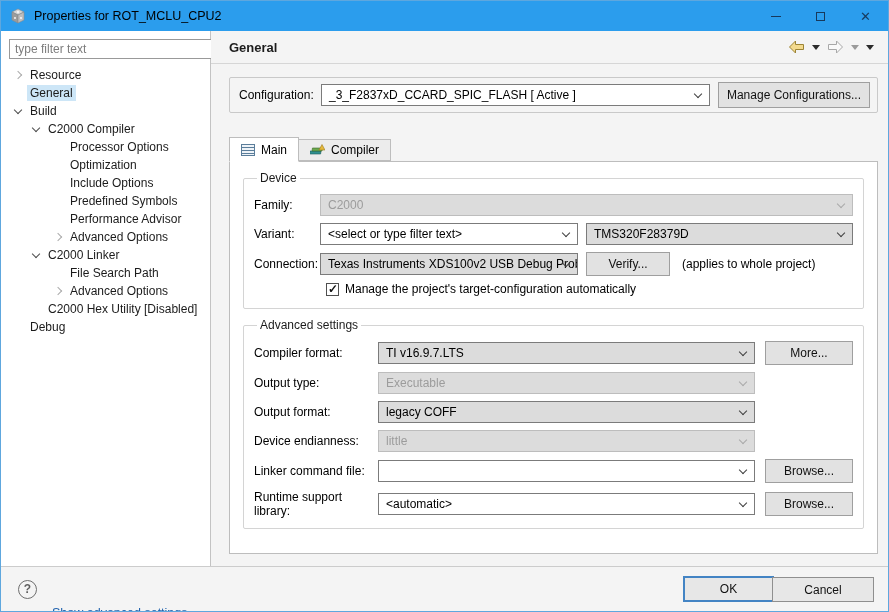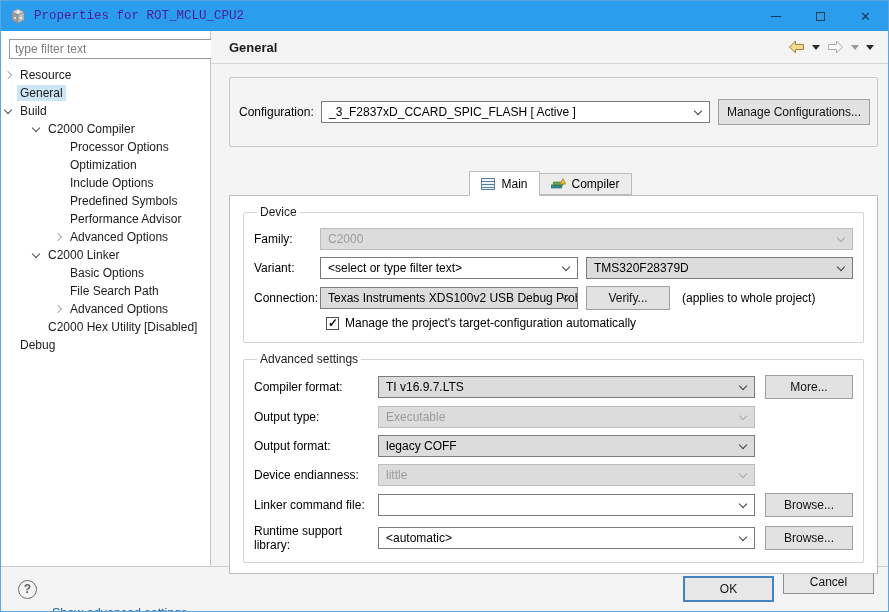--- a/index.html
+++ b/index.html
@@ -3,21 +3,21 @@
 <meta charset="utf-8">
 <style>
   * { margin:0; padding:0; box-sizing:border-box; }
   body { background:#ddd; font-family:"Liberation Sans", sans-serif; }
   .window { width:889px; height:612px; background:#f4f4f4; border:1px solid #5ea7de;
             display:flex; flex-direction:column; overflow:hidden; }
 
   
   .titlebar { height:30px; background:#2b9ded; display:flex; align-items:center; flex-shrink:0; }
   .titlebar .appicon { margin-left:9px; width:16px; height:16px; }
-  .titlebar .title { margin-left:8px; font-size:12.5px; color:#4c1d95;font-family:Liberation Mono, monospace; }
+  .titlebar .title { margin-left:8px; font-size:12.5px; color:#000000; }
   .wcontrols { margin-left:auto; display:flex; height:30px; }
   .wc { width:45px; height:30px; display:flex; align-items:center; justify-content:center;
         color:#17395c; cursor:pointer; }
   .wc-min i { display:block; width:10px; height:1px; background:#17395c; }
   .wc-max i { display:block; width:9px; height:9px; border:1px solid #17395c; }
   .wc-close { font-size:13px; }
 
   
   .main { flex:1; display:flex; min-height:0; }
   .sidebar { width:210px; background:#fff; border-right:1px solid #c3c3c3; flex-shrink:0; }
@@ -26,52 +26,52 @@
   .filter::placeholder { color:#7c7c7c; }
 
   .tree { font-size:12px; color:#1b1b1b; }
   .ti { display:flex; align-items:center; height:18px; cursor:default; white-space:nowrap; }
   .ti .chev { width:16px; height:16px; flex-shrink:0; position:relative; }
   .chev i { position:absolute; width:6px; height:6px; top:5px; left:4px; }
   .chev.exp i { border-right:1.5px solid #4d4d4d; border-bottom:1.5px solid #4d4d4d;
                 transform:rotate(45deg); top:4px; }
   .chev.col i { border-right:1.5px solid #ababab; border-bottom:1.5px solid #ababab;
                 transform:rotate(-45deg); }
-  .lvl0 { } .lvl1 { padding-left:28px; } .lvl2 { padding-left:50px; }
+  .lvl0 { padding-left:10px; } .lvl1 { padding-left:28px; } .lvl2 { padding-left:50px; }
   .ti .lbl { padding:1px 3px; }
   .ti.selected .lbl { background:#cde6f7; }
 
   
   .rightpanel { flex:1; display:flex; flex-direction:column; background:#f4f4f4; min-width:0; }
   .phead { height:33px; display:flex; align-items:center; padding:0 14px 0 18px;
            border-bottom:1px solid #d6d6d6; flex-shrink:0; }
   .phead .ptitle { font-size:13px; font-weight:bold; color:#1c1c1c; }
   .navicons { margin-left:auto; display:flex; align-items:center; gap:7px; }
   .caret { width:0; height:0; border-left:4px solid transparent; border-right:4px solid transparent;
            border-top:5px solid #2b2b2b; }
   .caret.gray { border-top-color:#9a9a9a; }
 
-  .configbox { margin:13px 10px 0 18px; height:70px; border:1px solid #c9c9c9; border-radius:2px;
+  .configbox { margin:13px 10px 0 18px; height:36px; border:1px solid #c9c9c9; border-radius:2px;
                display:flex; align-items:center; padding:0 7px 0 9px; flex-shrink:0; }
   .configbox .clabel { font-size:12px; width:82px; flex-shrink:0; }
   .combo { position:relative; height:22px; border:1px solid #7b7b7b; background:#fff;
            display:flex; align-items:center; padding:0 22px 0 7px; font-size:12px;
            white-space:nowrap; overflow:hidden; cursor:default; }
   .combo .cchev { position:absolute; right:8px; top:6px; width:6px; height:6px;
                   border-right:1.4px solid #3f3f3f; border-bottom:1.4px solid #3f3f3f;
                   transform:rotate(45deg); }
   .combo.gray { background:#dcdcdc; }
   .combo.disabled { background:#dcdcdc; color:#9c9c9c; border-color:#bdbdbd; }
   .combo.disabled .cchev { border-color:#a9a9a9; }
   .configbox .combo { flex:1; }
   .btn { background:#e2e2e2; border:1px solid #9f9f9f; font-size:12px; font-family:inherit;
          color:#111; cursor:pointer; }
   .managebtn { width:152px; height:26px; margin-left:8px; flex-shrink:0; }
 
-  .tabs { margin:23px 16px 0 18px; display:flex; align-items:flex-end; height:25px; flex-shrink:0;justify-content:center; }
+  .tabs { margin:23px 16px 0 18px; display:flex; align-items:flex-end; height:25px; flex-shrink:0; }
   .tab { display:inline-flex; align-items:center; gap:6px; font-size:12px; padding:0 11px;
          border:1px solid #bdbdbd; cursor:pointer; }
   .tab.active { background:#fff; height:25px; border-bottom:1px solid #fff; margin-bottom:-1px;
                 position:relative; z-index:2; }
   .tab.inactive { background:#ececec; height:22px; border-left:none; }
 
   .contentbox { margin:0 10px 12px 18px; border:1px solid #bdbdbd; background:#fff;
                 padding:9px 13px 10px; flex:1; position:relative; z-index:1; }
   fieldset { border:1px solid #d4d4d4; border-radius:2px; padding:2px 10px 10px; }
   legend { font-size:12px; padding:0 3px; margin-left:3px; color:#1b1b1b; }
@@ -96,21 +96,21 @@
 
   
   .footer { height:45px; border-top:1px solid #cccccc; background:#f4f4f4; display:flex;
             align-items:center; position:relative; flex-shrink:0; }
   .helpicon { width:19px; height:19px; border-radius:50%; border:1.5px solid #6e6e6e; color:#5f5f5f;
               font-size:12px; font-weight:bold; display:flex; align-items:center; justify-content:center;
               margin-left:17px; cursor:pointer; }
   .advlink { margin-left:15px; font-size:12.5px; color:#2263ae; text-decoration:underline; cursor:pointer;margin-top:48px; }
   .okbtn { position:absolute; right:114px; top:9px; width:91px; height:26px; background:#e7e7e7;
            border:2px solid #4384c4; font-size:12px; }
-  .cancelbtn { position:absolute; right:14px; top:2px; width:91px; height:25px; background:#e7e7e7;
+  .cancelbtn { position:absolute; right:14px; top:10px; width:102px; height:25px; background:#e7e7e7;
                border:1px solid #8f8f8f; font-size:12px; }
 </style>
 </head>
 <body>
 
 <div class="window">
 
   <div class="titlebar">
     <svg class="appicon" viewBox="0 0 16 16">
       <polygon points="8,1 14,4 8,7 2,4" fill="#d6d6d6" stroke="#8c8c8c" stroke-width="0.6"></polygon>
@@ -186,24 +186,20 @@
             <span class="lbl">Advanced Options</span>
           </div>
         <div class="ti lvl1">
             <span class="chev exp">
               <i></i>
             </span>
             <span class="lbl">C2000 Linker</span>
           </div>
         <div class="ti lvl2">
             <span class="chev"></span>
-            <span class="lbl">Basic Options</span>
-          </div>
-        <div class="ti lvl2">
-            <span class="chev"></span>
             <span class="lbl">File Search Path</span>
           </div>
         <div class="ti lvl2">
             <span class="chev col">
               <i></i>
             </span>
             <span class="lbl">Advanced Options</span>
           </div>
         <div class="ti lvl1">
             <span class="chev"></span>

